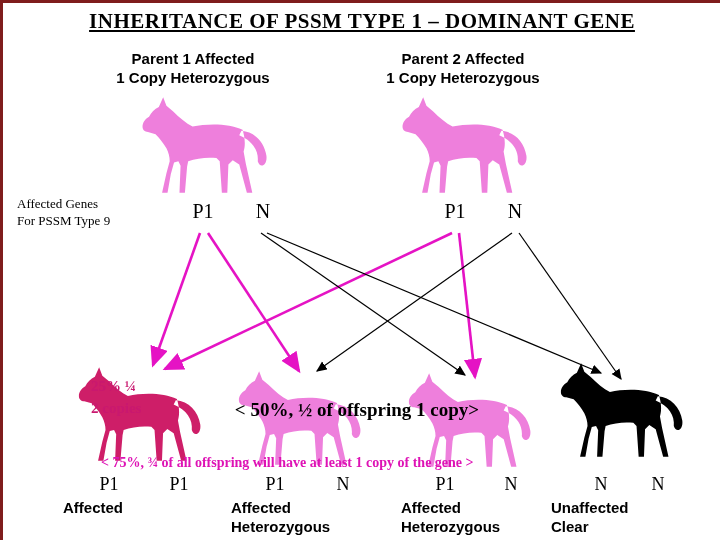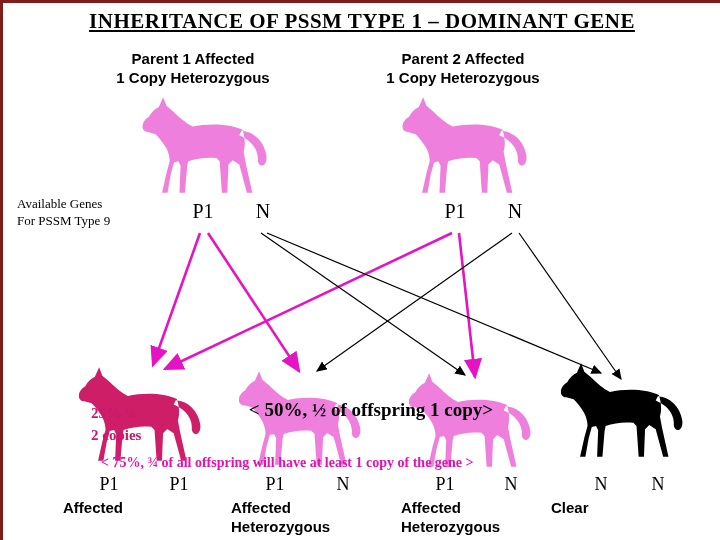--- a/index.html
+++ b/index.html
@@ -21,25 +21,25 @@
   .avail{
     left:14px;top:192px;font:13px "Liberation Serif", serif;line-height:17px;
   }
   .gene{
     top:197px;width:44px;text-align:center;
     font:20px "Liberation Serif", serif;
   }
   .horse{line-height:0;}
   .horse svg{display:block;}
   .note25{
-    left:88px;top:399px;font:bold 15px "Liberation Serif", serif;
+    left:88px;top:372px;font:bold 15px "Liberation Serif", serif;
     color:var(--crimson-text);line-height:22px;z-index:5;
   }
   .note50{
-    left:201px;top:396px;width:334px;text-align:center;
+    left:187px;top:396px;width:334px;text-align:center;
     font:bold 19px "Liberation Serif", serif;z-index:5;
   }
   .note75{
     left:98px;top:452px;width:524px;text-align:left;
     font:bold 14px "Liberation Serif", serif;color:var(--magenta-text);z-index:5;
   }
   .allele{
     top:471px;width:44px;text-align:center;
     font:18px "Liberation Serif", serif;
   }
@@ -85,21 +85,21 @@
       <use href="#horse-shape" fill="#ee7fdc"></use>
     </svg>
   </div>
   <div class="abs horse" style="left:378px;top:92px">
     <svg width="180" height="100" viewBox="0 0 130 92">
       <use href="#horse-shape" fill="#ee7fdc"></use>
     </svg>
   </div>
 
   <div class="abs avail">
-    <div>Available Genes</div>
+    <div>Affected Genes</div>
     <div>For PSSM Type 9</div>
   </div>
 
   <div class="abs gene" style="left:178px">P1</div>
   <div class="abs gene" style="left:238px">N</div>
   <div class="abs gene" style="left:430px">P1</div>
   <div class="abs gene" style="left:490px">N</div>
 
   <svg id="arrows" class="abs" width="718" height="538">
     <defs>
@@ -162,16 +162,17 @@
   </div>
   <div class="abs pheno" style="left:228px">
     <div>Affected</div>
     <div>Heterozygous</div>
   </div>
   <div class="abs pheno" style="left:398px">
     <div>Affected</div>
     <div>Heterozygous</div>
   </div>
   <div class="abs pheno" style="left:548px">
+    <div>Unaffected</div>
     <div>Clear</div>
   </div>
 
 </div>
 
 </body></html>

